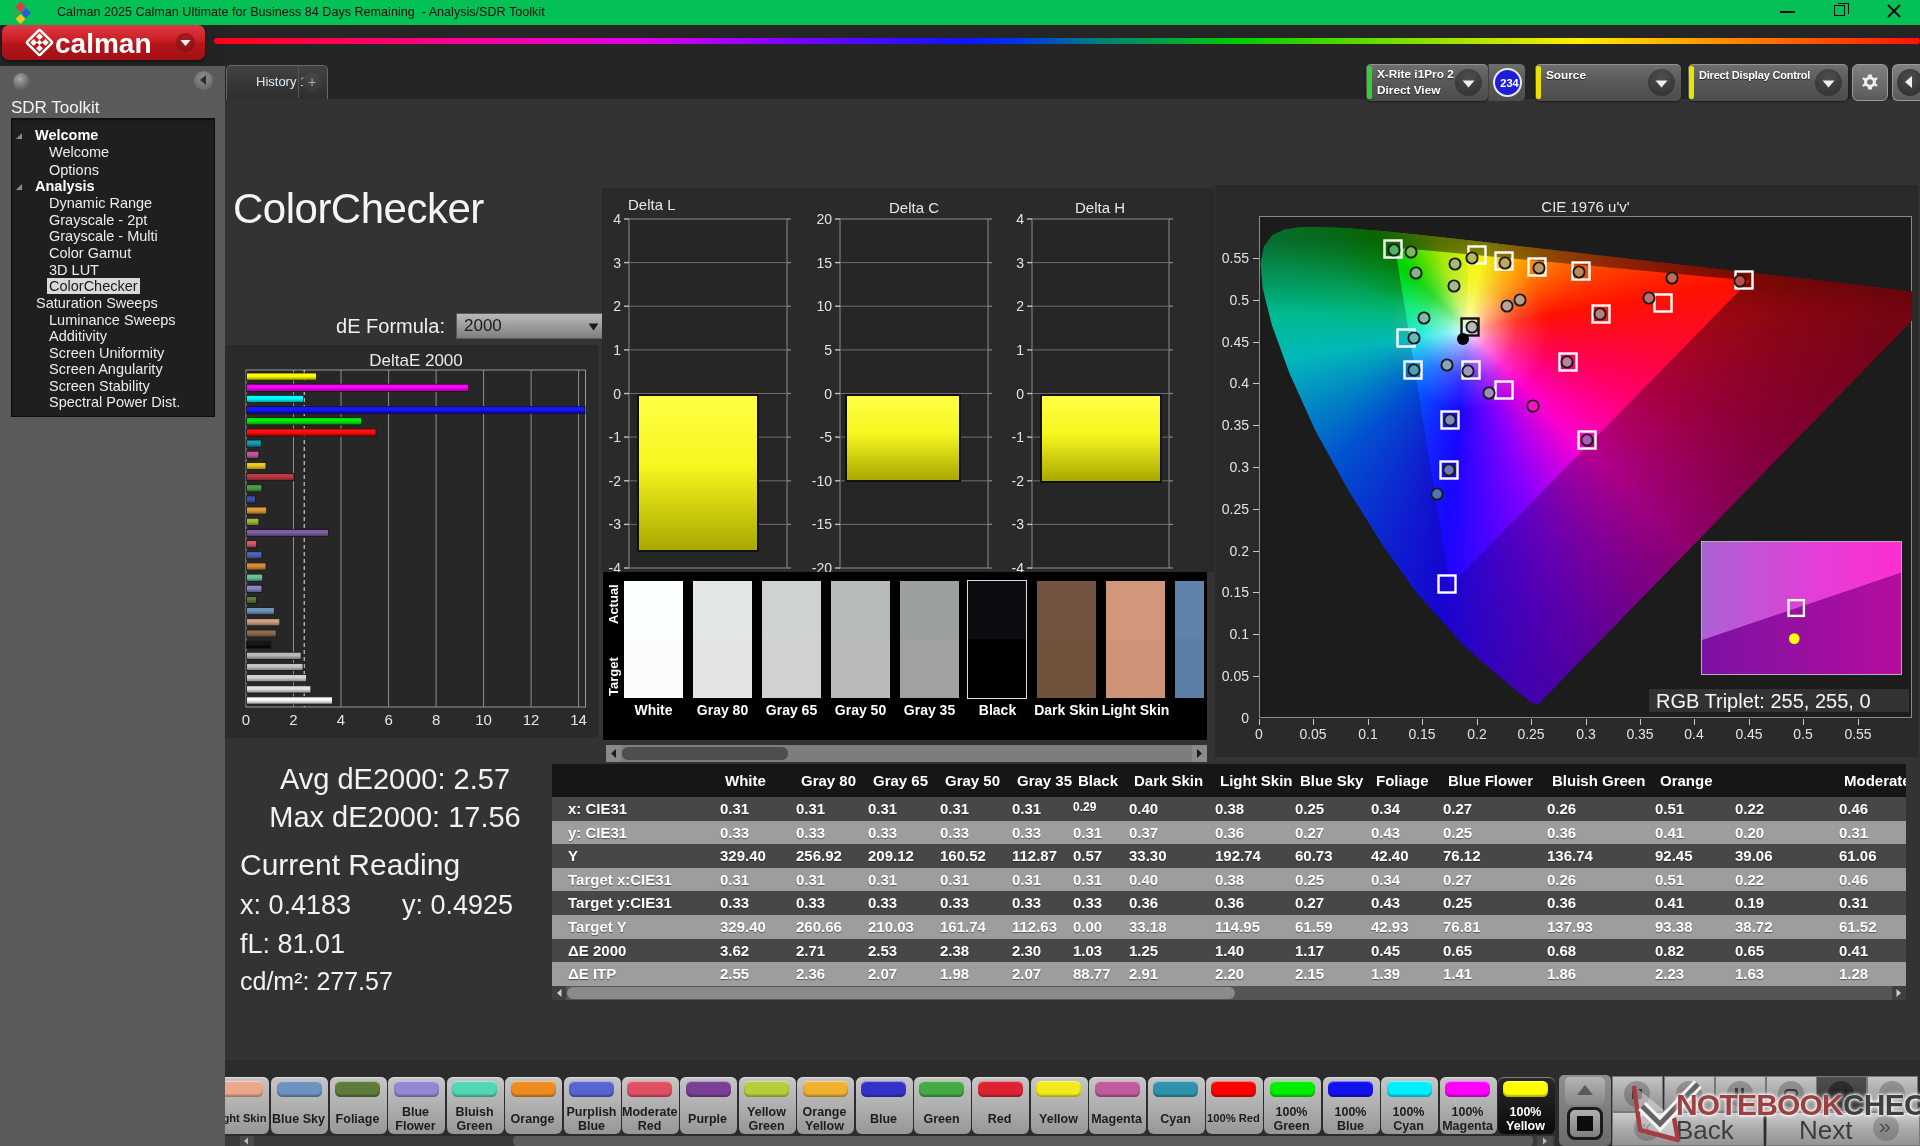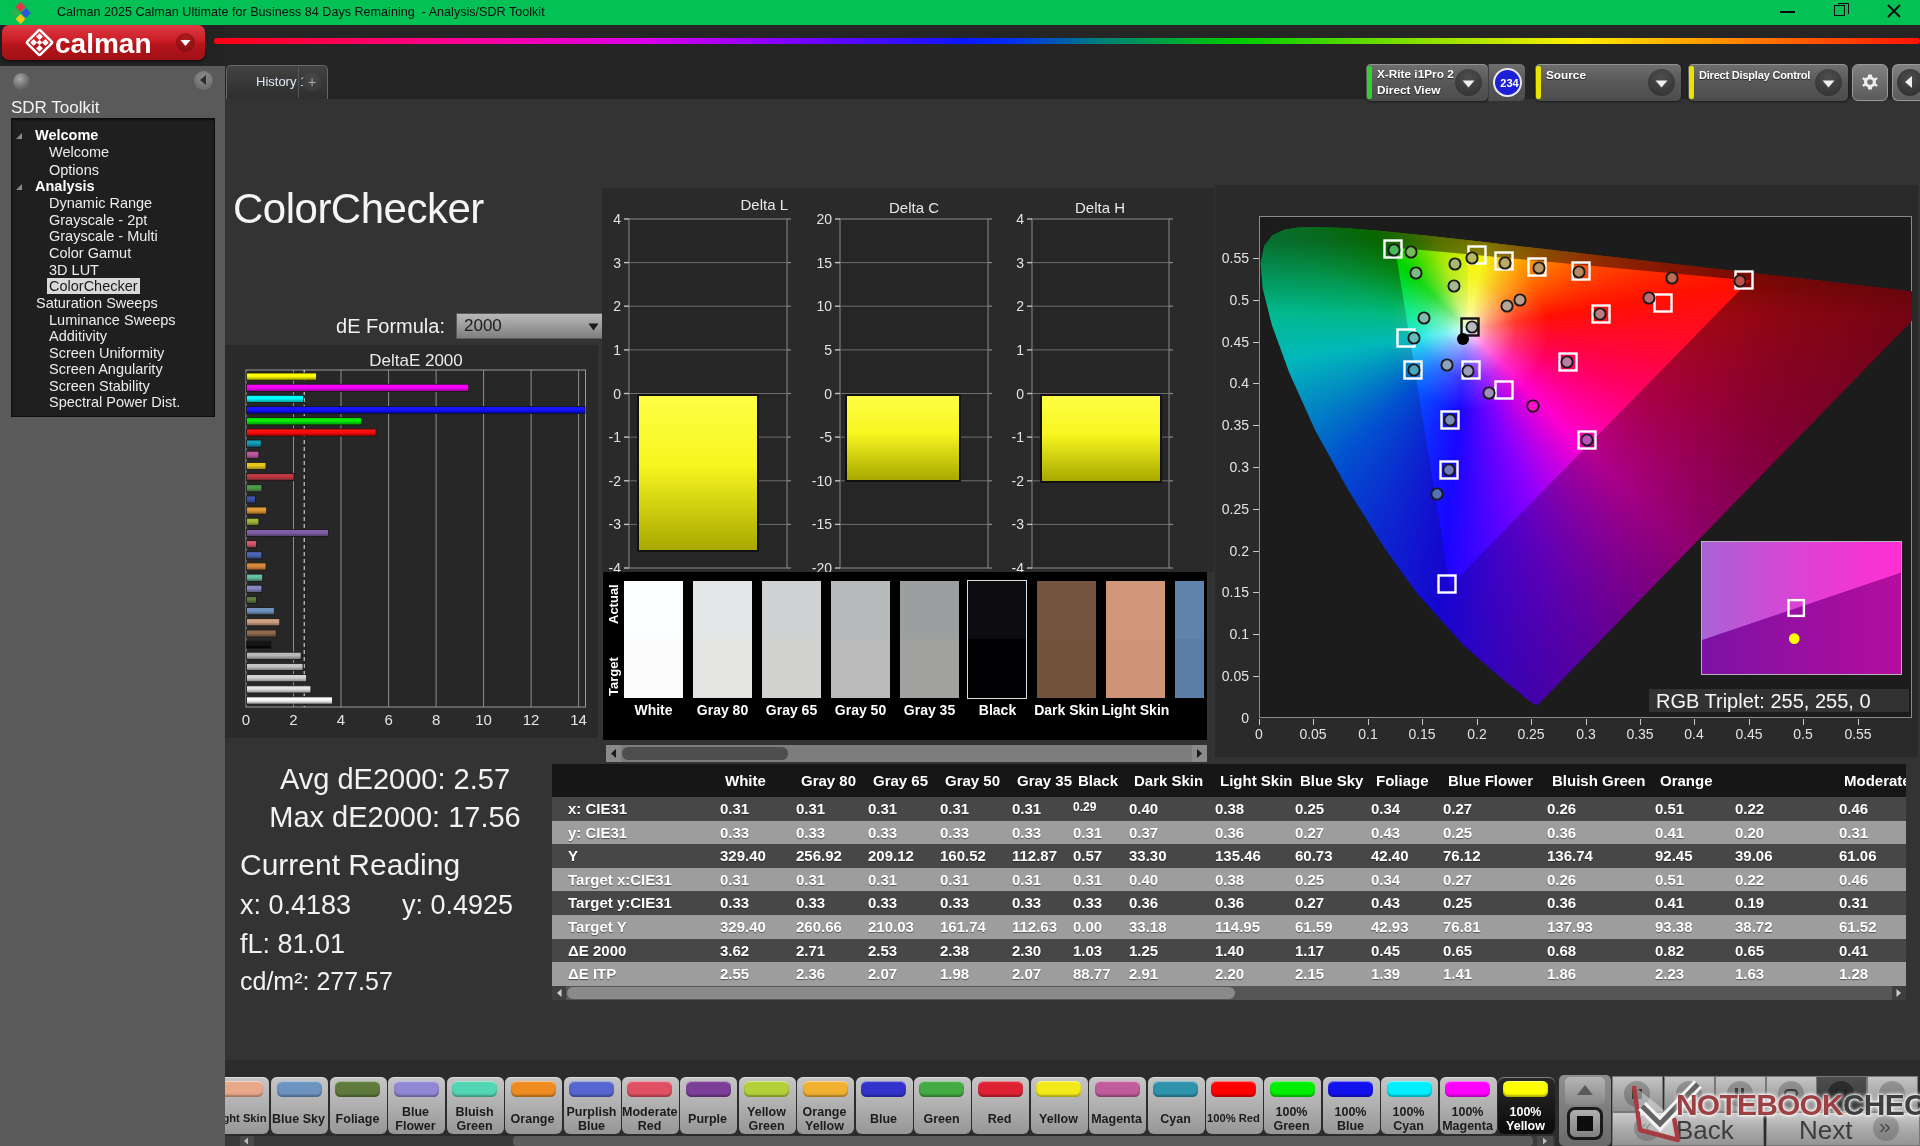--- a/index.html
+++ b/index.html
@@ -317,21 +317,21 @@
       <text x="21.0" y="357.0" fill="#e5e5e5" font-size="15" text-anchor="middle">0</text>
       <text x="68.5" y="357.0" fill="#e5e5e5" font-size="15" text-anchor="middle">2</text>
       <text x="116.0" y="357.0" fill="#e5e5e5" font-size="15" text-anchor="middle">4</text>
       <text x="163.6" y="357.0" fill="#e5e5e5" font-size="15" text-anchor="middle">6</text>
       <text x="211.1" y="357.0" fill="#e5e5e5" font-size="15" text-anchor="middle">8</text>
       <text x="258.6" y="357.0" fill="#e5e5e5" font-size="15" text-anchor="middle">10</text>
       <text x="306.1" y="357.0" fill="#e5e5e5" font-size="15" text-anchor="middle">12</text>
       <text x="353.6" y="357.0" fill="#e5e5e5" font-size="15" text-anchor="middle">14</text>
     </svg>
 <div class="abs" style="left:602px;top:188px;width:612px;height:384px;background:#2a2a2a;"></div>
-<div class="abs" style="left:708px;top:196px;width:160px;margin-left:-80px;text-align:right;font-size:15px;color:#e8e8e8;">Delta L</div>
+<div class="abs" style="left:708px;top:196px;width:160px;margin-left:-80px;text-align:left;font-size:15px;color:#e8e8e8;">Delta L</div>
 <svg class="abs" style="left:599px;top:213px;" width="202" height="389" viewBox="0 0 202 389">
       <rect x="30.0" y="6.0" width="158.0" height="349.0" fill="#262626" stroke="#8a8a8a" stroke-width="1"></rect>
       <line x1="25.0" y1="6.0" x2="30.0" y2="6.0" stroke="#c0c0c0" stroke-width="1.4"></line>
       <line x1="188.0" y1="6.0" x2="192.0" y2="6.0" stroke="#8a8a8a" stroke-width="1.2"></line>
       <text x="22.0" y="11.0" fill="#e3e3e3" font-size="14" text-anchor="end">4</text>
       <line x1="30.0" y1="49.6" x2="188.0" y2="49.6" stroke="#6e6e6e" stroke-width="1"></line>
       <line x1="25.0" y1="49.6" x2="30.0" y2="49.6" stroke="#c0c0c0" stroke-width="1.4"></line>
       <line x1="188.0" y1="49.6" x2="192.0" y2="49.6" stroke="#8a8a8a" stroke-width="1.2"></line>
       <text x="22.0" y="54.6" fill="#e3e3e3" font-size="14" text-anchor="end">3</text>
       <line x1="30.0" y1="93.2" x2="188.0" y2="93.2" stroke="#6e6e6e" stroke-width="1"></line>
@@ -435,20 +435,21 @@
       <line x1="167.0" y1="311.4" x2="171.0" y2="311.4" stroke="#8a8a8a" stroke-width="1.2"></line>
       <text x="22.0" y="316.4" fill="#e3e3e3" font-size="14" text-anchor="end">-3</text>
       <line x1="25.0" y1="355.0" x2="30.0" y2="355.0" stroke="#c0c0c0" stroke-width="1.4"></line>
       <line x1="167.0" y1="355.0" x2="171.0" y2="355.0" stroke="#8a8a8a" stroke-width="1.2"></line>
       <text x="22.0" y="360.0" fill="#e3e3e3" font-size="14" text-anchor="end">-4</text>
     </svg>
 <div class="abs" style="left:637px;top:393.5px;width:122px;height:158.0px;background:linear-gradient(#ffff45 0%,#f6f620 45%,#a8a800 100%);border:2px solid #111;"></div>
 <div class="abs" style="left:845px;top:393.5px;width:116px;height:88.0px;background:linear-gradient(#ffff45 0%,#f6f620 45%,#a8a800 100%);border:2px solid #111;"></div>
 <div class="abs" style="left:1040px;top:393.5px;width:122px;height:89.5px;background:linear-gradient(#ffff45 0%,#f6f620 45%,#a8a800 100%);border:2px solid #111;"></div>
 <div class="abs" style="left:1215px;top:185px;width:703px;height:572px;background:#2a2a2a;"></div>
+<div class="abs" style="left:1259px;top:198px;width:653px;text-align:center;font-size:15px;color:#e8e8e8;">CIE 1976 u'v'</div>
 <div class="abs" style="left:1259px;top:216px;width:653px;height:502px;background:#1c1c1c;border:1px solid #8a8a8a;"></div>
 <div class="abs" style="left:1259px;top:216px;width:653px;height:502px;background:conic-gradient(from 0deg at 209px 114px,#f4f400 11deg,#ff8800 46deg,#ff1100 80deg,#ff0066 110deg,#ff00cc 135deg,#8400ff 161deg,#1807ff 186deg,#0066ff 225deg,#00e5e5 261deg,#00e87a 290deg,#00d400 315deg,#a8e800 341deg,#f4f400 371deg);clip-path:polygon(279.5px 488.1px,279.1px 488.4px,278.3px 488.7px,277.0px 488.7px,274.5px 487.9px,267.9px 483.1px,255.4px 472.7px,235.1px 456.0px,204.3px 429.1px,156.8px 375.7px,124.8px 331.0px,90.1px 275.4px,56.7px 215.3px,30.6px 157.6px,12.9px 108.9px,3.8px 72.7px,1.6px 47.6px,5.1px 30.3px,13.4px 19.3px,25.2px 13.7px,39.2px 11.6px,54.5px 11.1px,86.2px 12.0px,122.7px 15.0px,166.6px 19.6px,220.5px 25.6px,285.5px 33.1px,360.8px 41.7px,439.1px 50.8px,510.6px 58.9px,566.2px 65.3px,605.7px 69.9px,634.5px 73.2px,653.5px 75.4px,664.8px 76.7px,674.7px 77.8px,678.5px 78.2px);"></div>
 <div class="abs" style="left:1259px;top:216px;width:653px;height:502px;background:radial-gradient(circle at 209px 114px,rgba(255,255,255,0.92) 0px,rgba(255,255,255,0.5) 22px,rgba(255,255,255,0.17) 48px,rgba(255,255,255,0) 80px);clip-path:polygon(279.5px 488.1px,279.1px 488.4px,278.3px 488.7px,277.0px 488.7px,274.5px 487.9px,267.9px 483.1px,255.4px 472.7px,235.1px 456.0px,204.3px 429.1px,156.8px 375.7px,124.8px 331.0px,90.1px 275.4px,56.7px 215.3px,30.6px 157.6px,12.9px 108.9px,3.8px 72.7px,1.6px 47.6px,5.1px 30.3px,13.4px 19.3px,25.2px 13.7px,39.2px 11.6px,54.5px 11.1px,86.2px 12.0px,122.7px 15.0px,166.6px 19.6px,220.5px 25.6px,285.5px 33.1px,360.8px 41.7px,439.1px 50.8px,510.6px 58.9px,566.2px 65.3px,605.7px 69.9px,634.5px 73.2px,653.5px 75.4px,664.8px 76.7px,674.7px 77.8px,678.5px 78.2px);"></div>
 <svg class="abs" style="left:1215px;top:185px;" width="705" height="572" viewBox="0 0 705 572">
       <defs>
         <mask id="oog">
           <rect x="0" y="0" width="705" height="572" fill="#fff"></rect>
           <path d="M534.5 95.5 L180.0 62.4 L234.9 400.9 Z" fill="#000"></path>
         </mask>
         <clipPath id="plotclip">
@@ -690,21 +691,21 @@
 <div class="abs" style="left:1839px;top:823.6px;font-size:15px;font-weight:bold;color:#fff;text-shadow:0 1px 1px rgba(0,0,0,0.45);">0.31</div>
 <div class="abs" style="left:552px;top:844.2px;width:1354px;height:23.6px;background:#474747;"></div>
 <div class="abs" style="left:568px;top:847.2px;font-size:15px;font-weight:bold;color:#fff;text-shadow:0 1px 1px rgba(0,0,0,0.5);white-space:nowrap;">Y</div>
 <div class="abs" style="left:720px;top:847.2px;font-size:15px;font-weight:bold;color:#fff;text-shadow:0 1px 1px rgba(0,0,0,0.45);">329.40</div>
 <div class="abs" style="left:796px;top:847.2px;font-size:15px;font-weight:bold;color:#fff;text-shadow:0 1px 1px rgba(0,0,0,0.45);">256.92</div>
 <div class="abs" style="left:868px;top:847.2px;font-size:15px;font-weight:bold;color:#fff;text-shadow:0 1px 1px rgba(0,0,0,0.45);">209.12</div>
 <div class="abs" style="left:940px;top:847.2px;font-size:15px;font-weight:bold;color:#fff;text-shadow:0 1px 1px rgba(0,0,0,0.45);">160.52</div>
 <div class="abs" style="left:1012px;top:847.2px;font-size:15px;font-weight:bold;color:#fff;text-shadow:0 1px 1px rgba(0,0,0,0.45);">112.87</div>
 <div class="abs" style="left:1073px;top:847.2px;font-size:15px;font-weight:bold;color:#fff;text-shadow:0 1px 1px rgba(0,0,0,0.45);">0.57</div>
 <div class="abs" style="left:1129px;top:847.2px;font-size:15px;font-weight:bold;color:#fff;text-shadow:0 1px 1px rgba(0,0,0,0.45);">33.30</div>
-<div class="abs" style="left:1215px;top:847.2px;font-size:15px;font-weight:bold;color:#fff;text-shadow:0 1px 1px rgba(0,0,0,0.45);">135.46</div>
+<div class="abs" style="left:1215px;top:847.2px;font-size:15px;font-weight:bold;color:#fff;text-shadow:0 1px 1px rgba(0,0,0,0.45);">192.74</div>
 <div class="abs" style="left:1295px;top:847.2px;font-size:15px;font-weight:bold;color:#fff;text-shadow:0 1px 1px rgba(0,0,0,0.45);">60.73</div>
 <div class="abs" style="left:1371px;top:847.2px;font-size:15px;font-weight:bold;color:#fff;text-shadow:0 1px 1px rgba(0,0,0,0.45);">42.40</div>
 <div class="abs" style="left:1443px;top:847.2px;font-size:15px;font-weight:bold;color:#fff;text-shadow:0 1px 1px rgba(0,0,0,0.45);">76.12</div>
 <div class="abs" style="left:1547px;top:847.2px;font-size:15px;font-weight:bold;color:#fff;text-shadow:0 1px 1px rgba(0,0,0,0.45);">136.74</div>
 <div class="abs" style="left:1655px;top:847.2px;font-size:15px;font-weight:bold;color:#fff;text-shadow:0 1px 1px rgba(0,0,0,0.45);">92.45</div>
 <div class="abs" style="left:1735px;top:847.2px;font-size:15px;font-weight:bold;color:#fff;text-shadow:0 1px 1px rgba(0,0,0,0.45);">39.06</div>
 <div class="abs" style="left:1839px;top:847.2px;font-size:15px;font-weight:bold;color:#fff;text-shadow:0 1px 1px rgba(0,0,0,0.45);">61.06</div>
 <div class="abs" style="left:552px;top:867.8px;width:1354px;height:23.6px;background:#9d9d9d;"></div>
 <div class="abs" style="left:568px;top:870.8px;font-size:15px;font-weight:bold;color:#fff;text-shadow:0 1px 1px rgba(0,0,0,0.5);white-space:nowrap;">Target x:CIE31</div>
 <div class="abs" style="left:720px;top:870.8px;font-size:15px;font-weight:bold;color:#fff;text-shadow:0 1px 1px rgba(0,0,0,0.45);">0.31</div>

